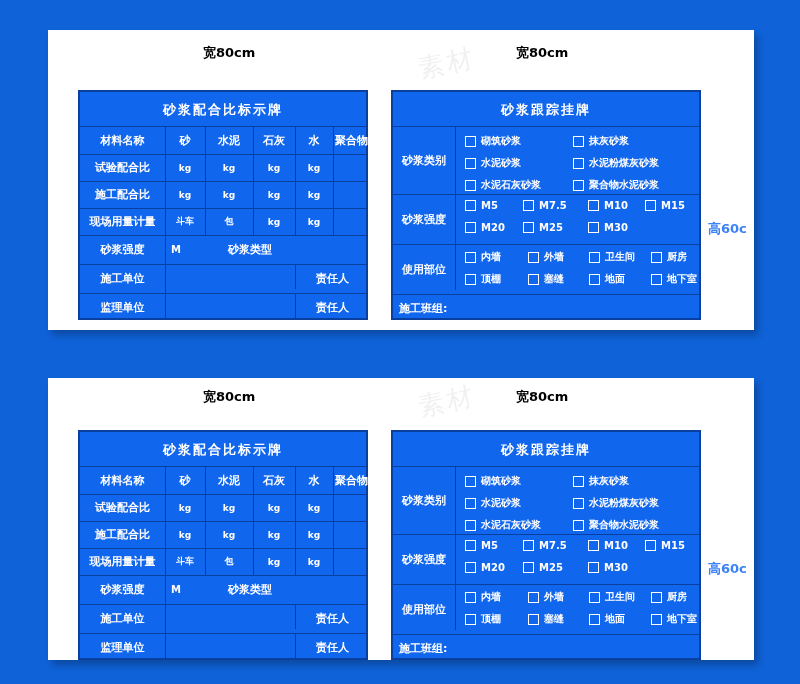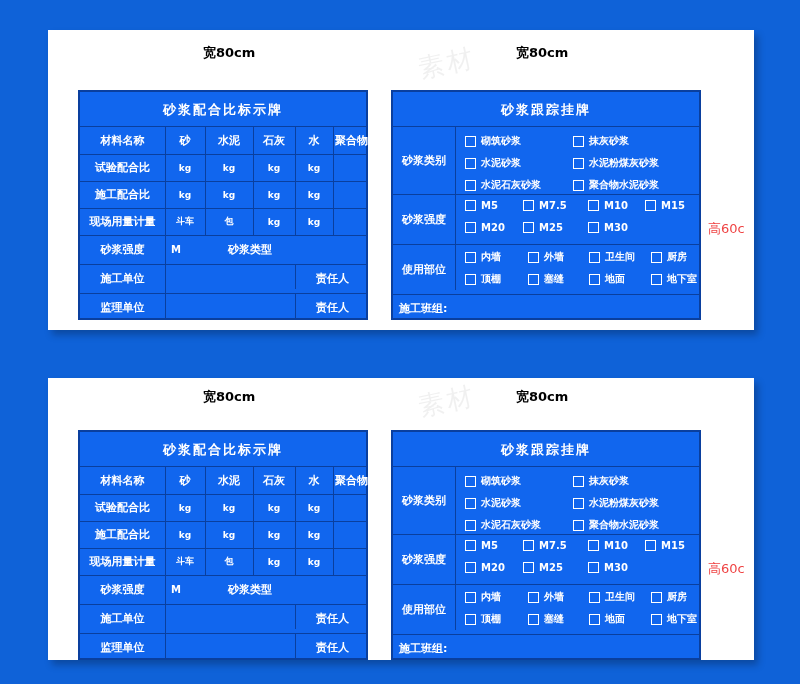--- a/index.html
+++ b/index.html
@@ -32,22 +32,22 @@
   .cap{
     position:absolute;
     font-size:13px;
     font-weight:bold;
     color:#000;
     white-space:nowrap;
   }
   .cap-right{
     position:absolute;
     font-size:13px;
-    font-weight:normal;
-    color:#ef4444;
+    font-weight:bold;
+    color:#3b82f6;
     white-space:nowrap;
   }
 
   
   .panel{
     position:absolute;
     background:#1166ee;
     border:2px solid #0a3f9e;
     box-sizing:border-box;
     color:#fff;

